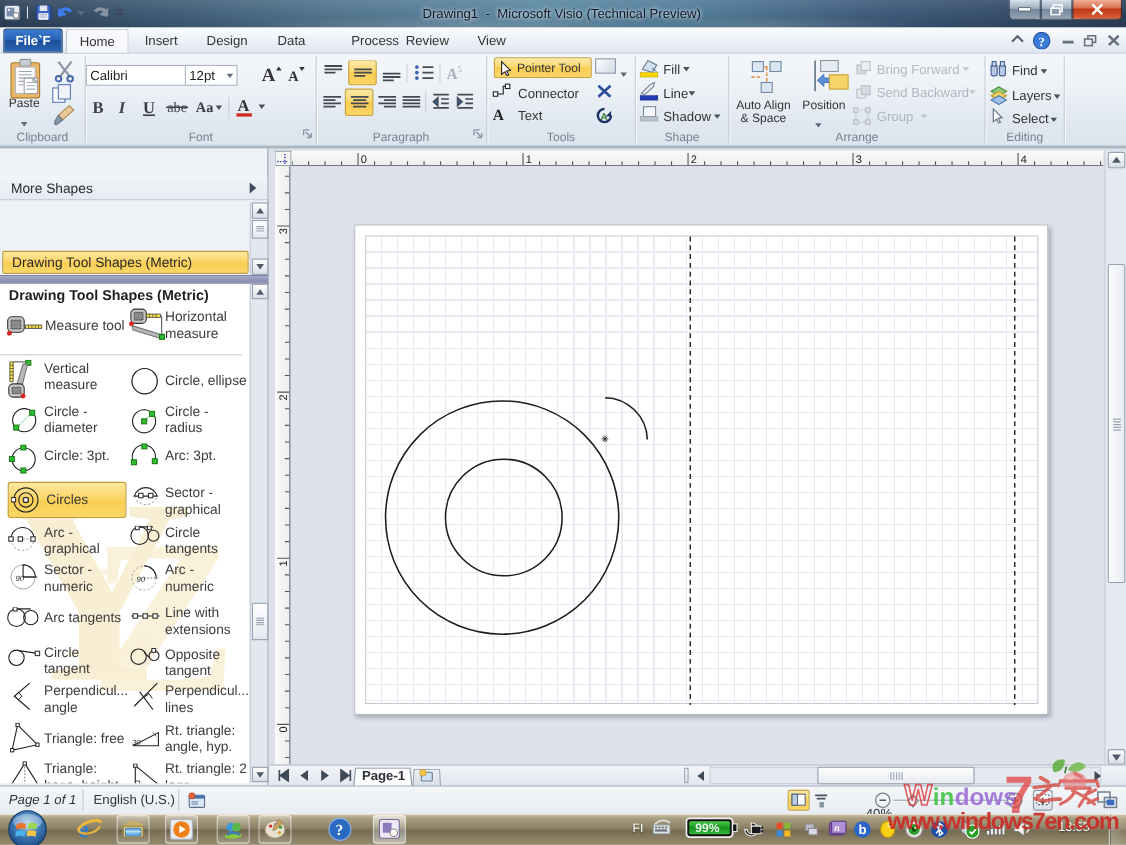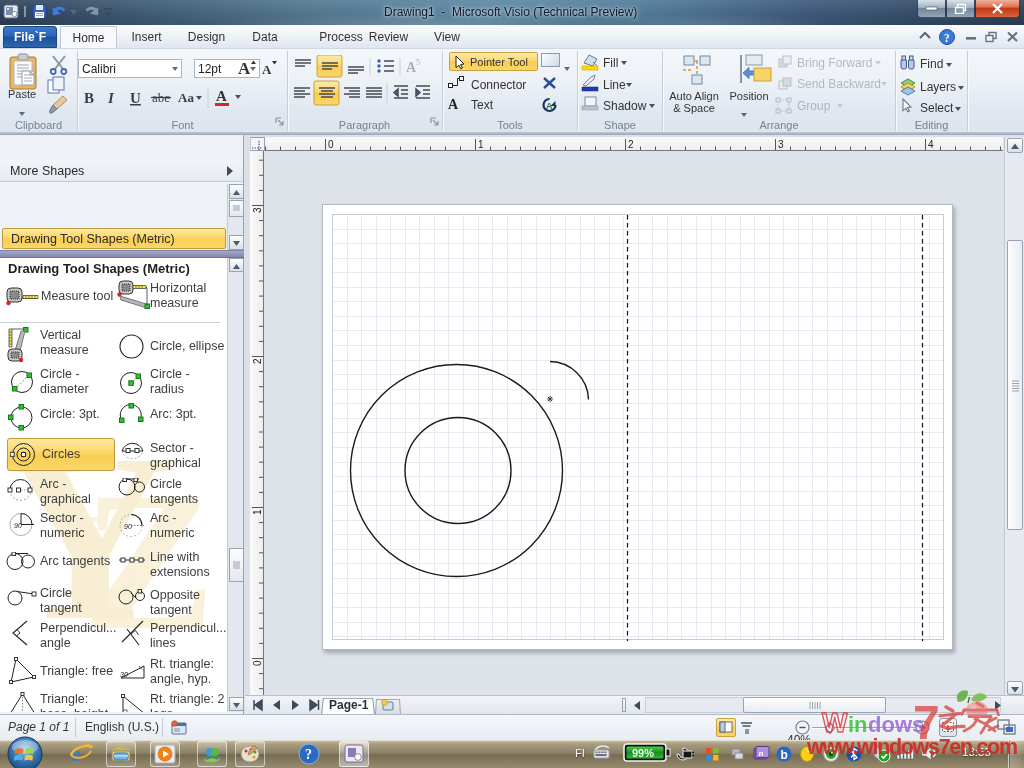--- a/index.html
+++ b/index.html
@@ -170,21 +170,21 @@
           <path d="M4 9 L8 13 L3 17 C1 18 0 16 1 14 Z" fill="#8899aa" stroke="#667788"></path>
         </g>
       </svg>
       <div class="abs" style="left:0px;top:39px;width:44px;text-align:center;font-size:11px;color:#333">Paste</div>
       <div class="abs" style="left:19px;top:53px"><span class="dn"></span></div>
     </div>
 
     <div class="rgroup" style="left:78px;width:209px">
       <div class="rglabel">Font</div>
       <div class="combo abs" style="left:0px;top:10px;width:104px;">Calibri<span style="margin-left:auto" class="dn"></span></div>
-      <div class="combo abs" style="left:116px;top:10px;width:66px;text-align:right;">12pt<span style="margin-left:auto" class="dn"></span></div>
+      <div class="combo abs" style="left:90px;top:10px;width:48px;text-align:right;">12pt<span style="margin-left:auto" class="dn"></span></div>
       <svg class="abs" style="left:160px;top:8px" width="46" height="22">
         <text x="0" y="17" font-size="17" font-weight="bold" fill="#333" font-family="Liberation Serif">A</text>
         <path d="M13 4 l5 0 -2.5 3.5 z" fill="#333" transform="rotate(180 15.5 5.5)"></path>
         <text x="24" y="17" font-size="13" font-weight="bold" fill="#333" font-family="Liberation Serif">A</text>
         <path d="M34 4 l5 0 -2.5 3.5 z" fill="#333"></path>
       </svg>
       <svg class="abs" style="left:4px;top:37px" width="204" height="26">
         <text x="2" y="17" font-size="15" font-weight="bold" fill="#3a3f46" font-family="Liberation Serif">B</text>
         <text x="26" y="17" font-size="15" font-style="italic" font-weight="bold" fill="#3a3f46" font-family="Liberation Serif">I</text>
         <text x="48" y="17" font-size="15" font-weight="bold" fill="#3a3f46" font-family="Liberation Serif" text-decoration="underline">U</text>

